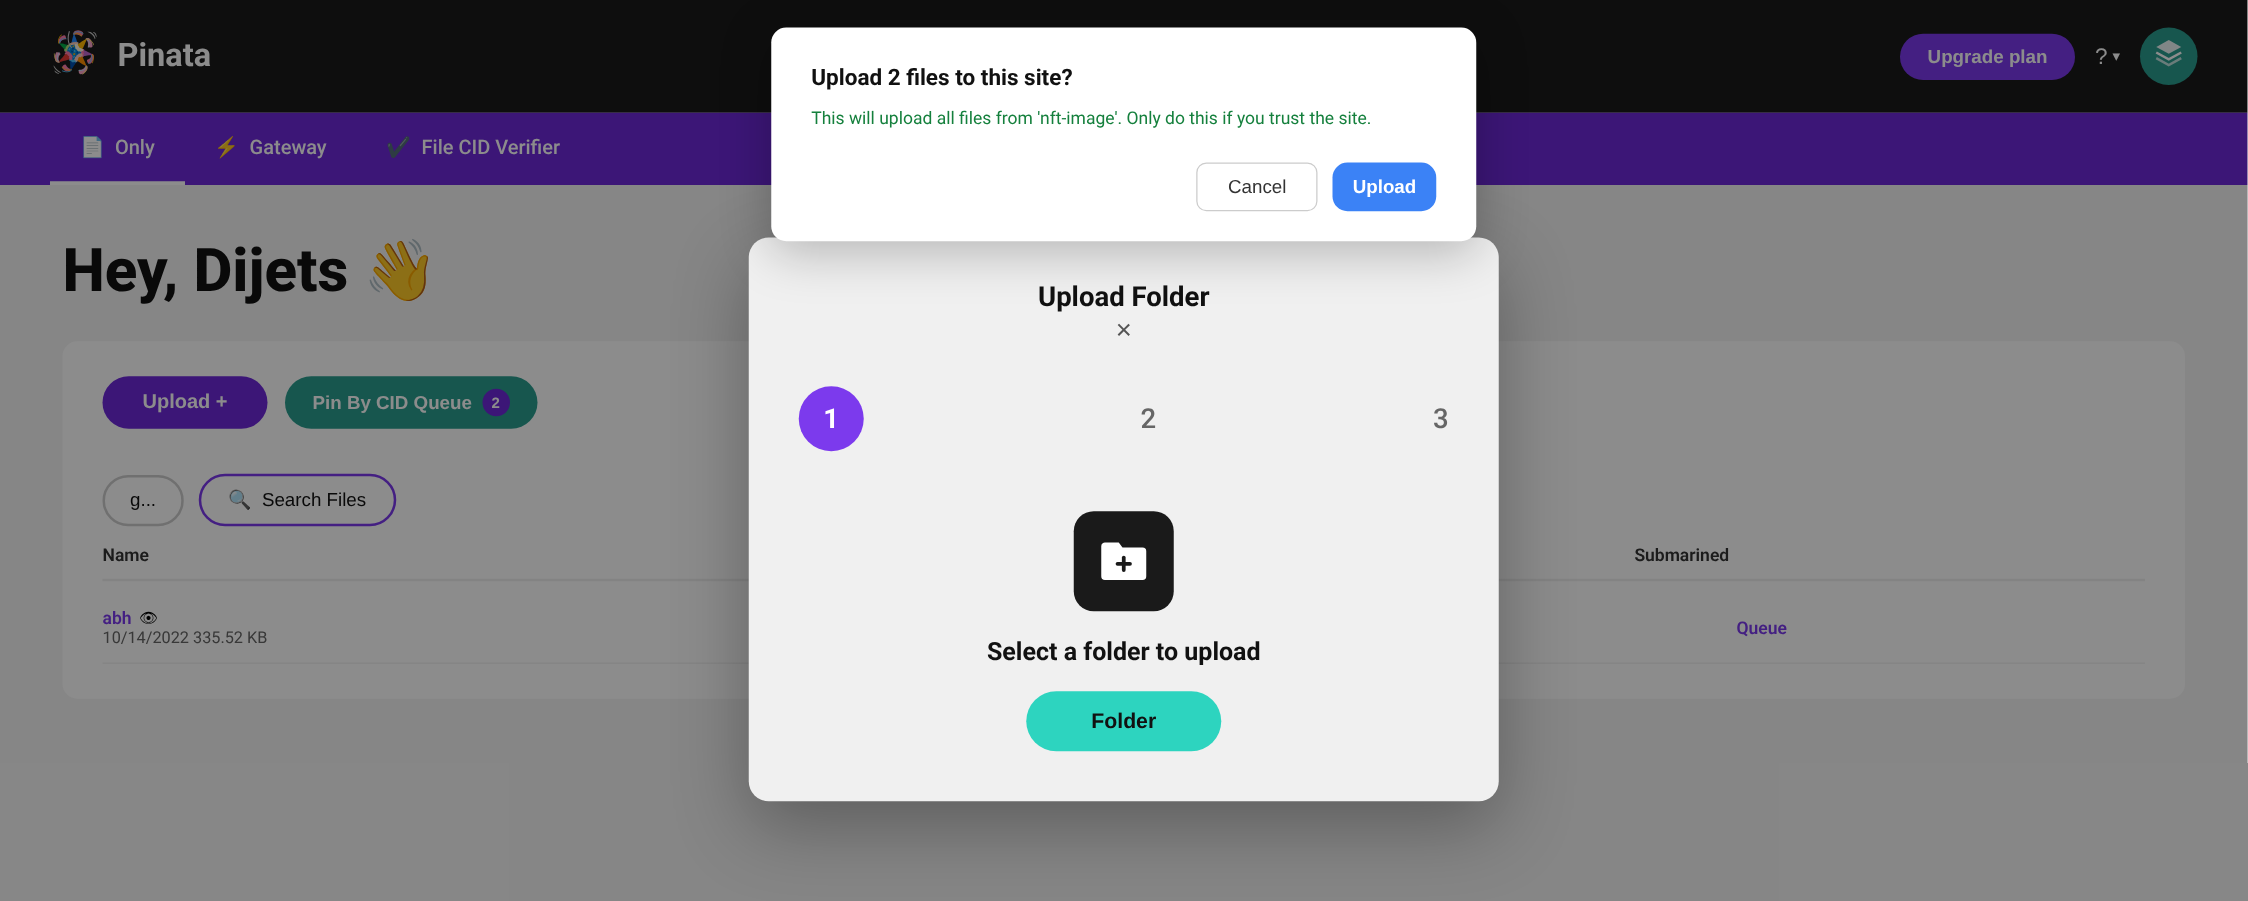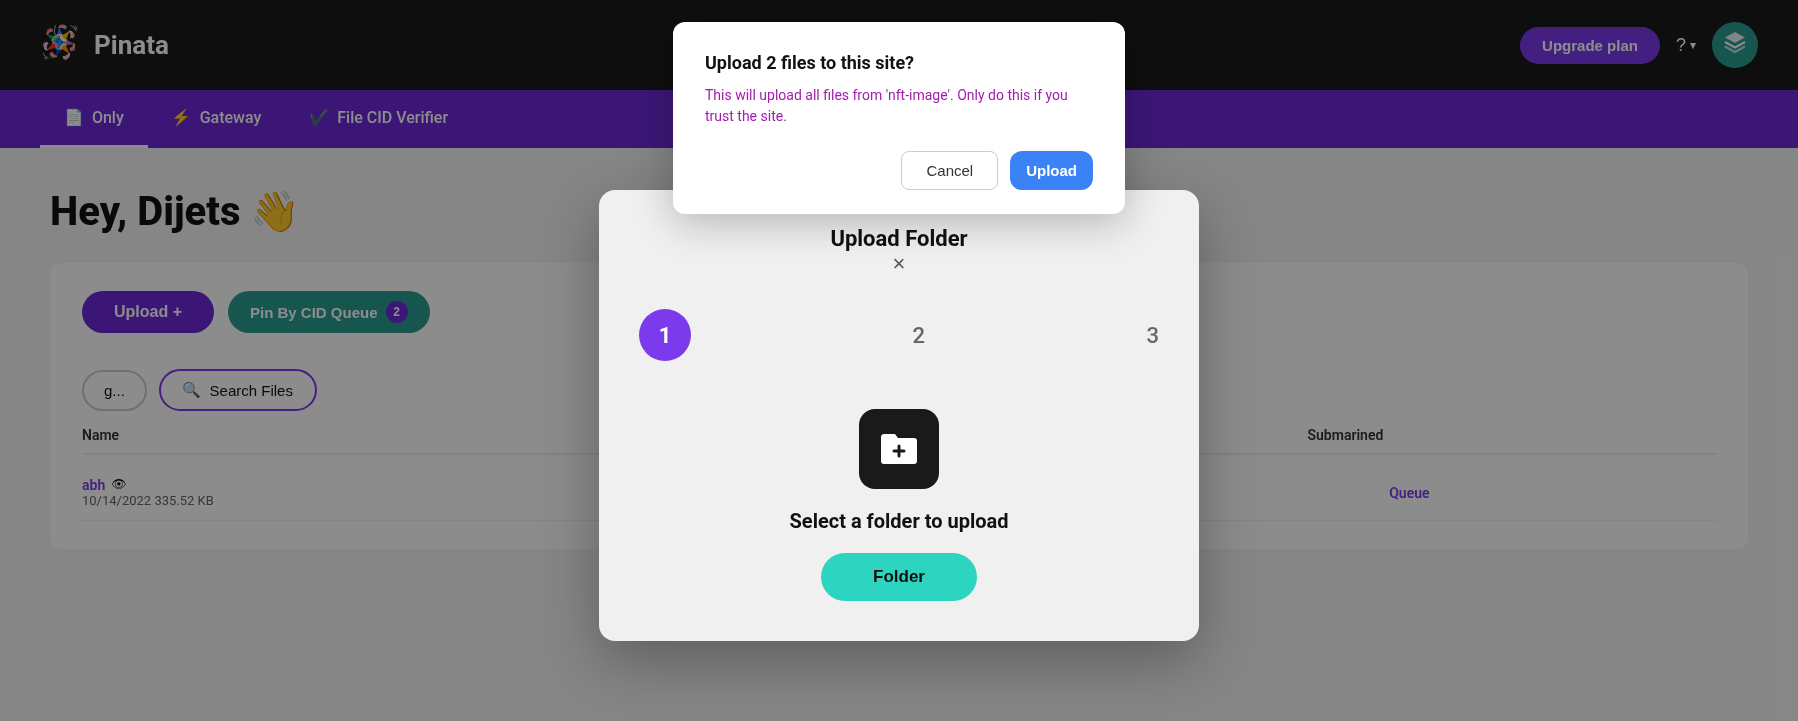--- a/index.html
+++ b/index.html
@@ -112,21 +112,21 @@
       border-bottom: 3px solid white;
     }
 
     
     .main-content {
       padding: 40px 50px;
       background: #f5f5f5;
       min-height: calc(721px - 148px);
     }
     .page-title {
-      font-size: 40px;
+      font-size: 48px;
       font-weight: 800;
       color: #111;
       margin-bottom: 28px;
     }
     .files-section {
       background: white;
       border-radius: 12px;
       padding: 28px 32px;
     }
     .files-section-title {
@@ -323,36 +323,36 @@
       font-weight: 600;
       cursor: pointer;
     }
 
     
     .confirm-dialog {
       position: absolute;
       top: 22px;
       left: 50%;
       transform: translateX(-50%);
-      width: 452px;
+      width: 564px;
       background: white;
       border-radius: 12px;
       padding: 30px 32px 24px;
       z-index: 30;
       box-shadow: 0 8px 40px rgba(0,0,0,0.25);
     }
     .confirm-title {
       font-size: 18px;
       font-weight: 700;
       color: #111;
       margin-bottom: 12px;
     }
     .confirm-body {
       font-size: 14px;
-      color: #a21caf;
+      color: #15803d;
       margin-bottom: 24px;
       line-height: 1.5;
     }
     .confirm-actions {
       display: flex;
       justify-content: flex-end;
       gap: 12px;
     }
     .cancel-btn {
       background: white;

